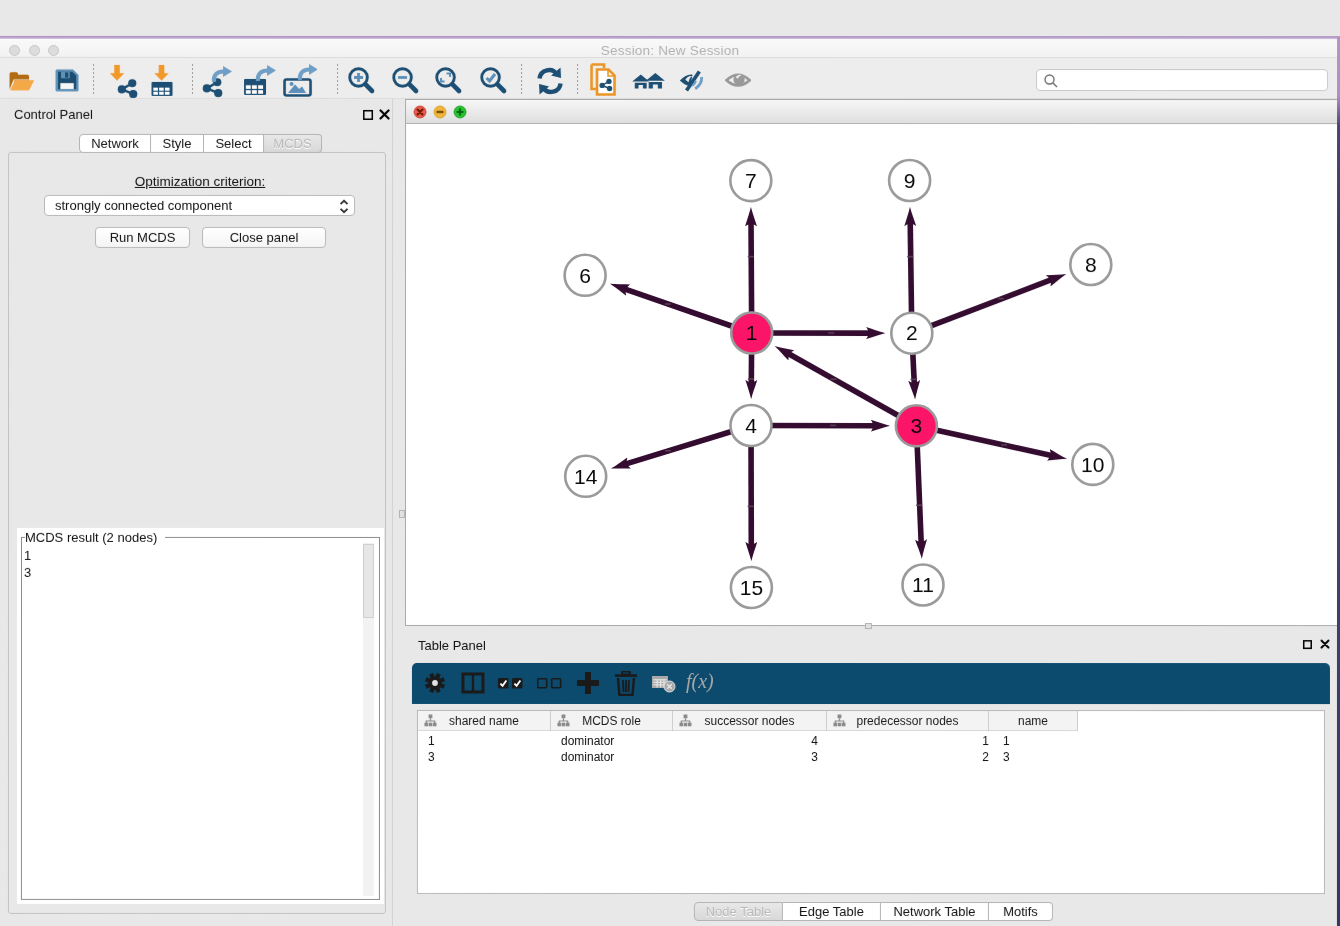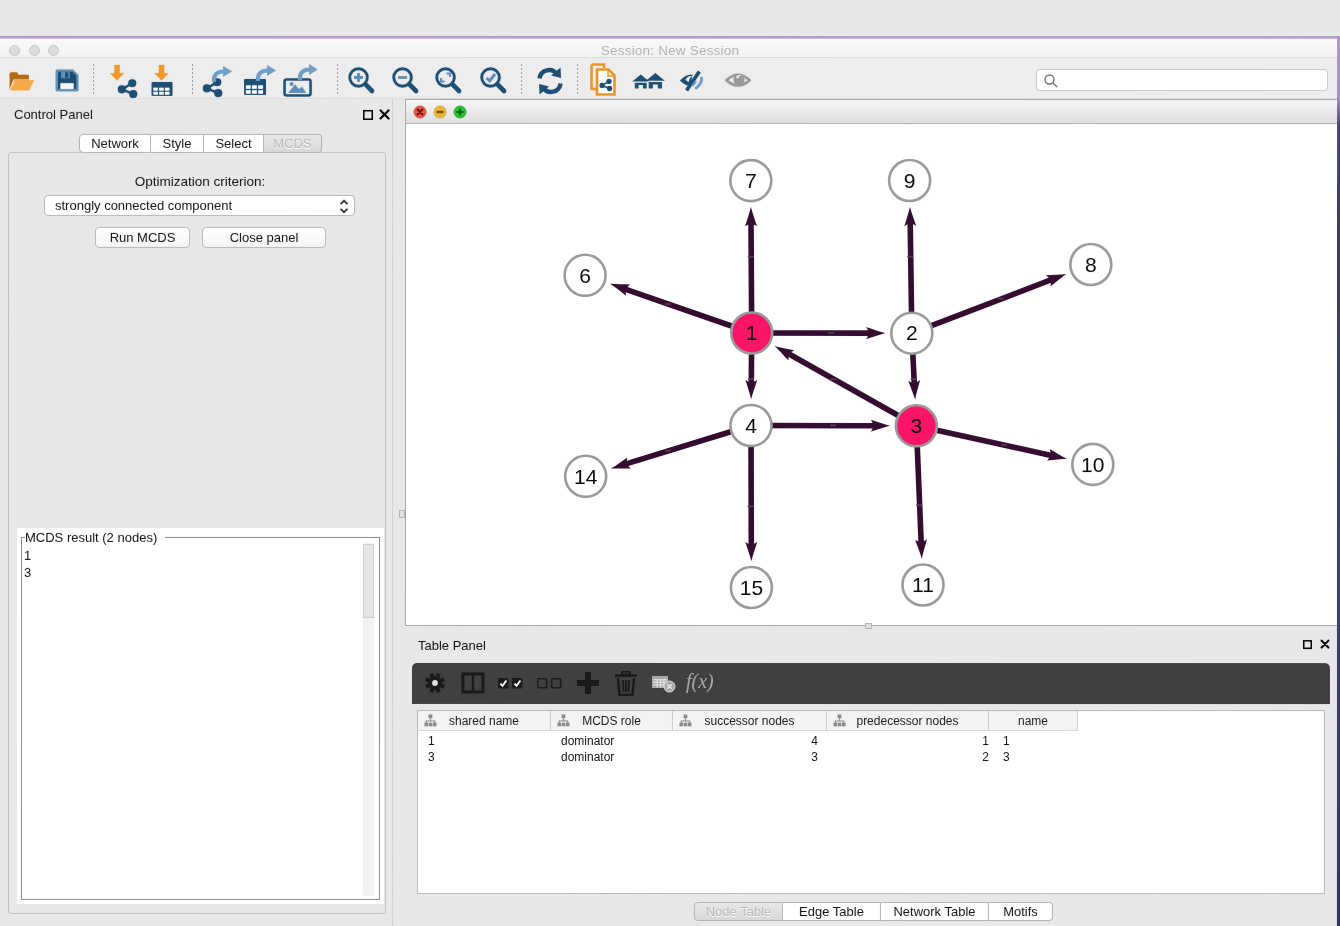--- a/index.html
+++ b/index.html
@@ -31,21 +31,21 @@
 #cp-title .t { position:absolute; left:14px; top:8px; font-size:13px; color:#111; }
 #cp-tabs { left:79px; top:98px; height:19px; }
 .tab { float:left; height:19px; line-height:18px; font-size:13px; text-align:center;
   background:#fff; border:1px solid #b4b4b4; border-left:none; color:#111; }
 .tab.first { border-left:1px solid #b4b4b4; border-radius:4px 0 0 4px; }
 .tab.last  { border-radius:0 4px 4px 0; }
 .tab.active { background:linear-gradient(#e8e8e8,#d8d8d8); color:#b9b9b9;
   text-shadow:0 1px 0 #fff; }
 #cp-panel { left:8px; top:116px; width:378px; height:762px; background:#e9e8e8;
   border:1px solid #c2c2c2; border-radius:3px; }
-#opt-label { left:0; top:138px; width:400px; text-align:center; font-size:13.5px; color:#111; }
+#opt-label { left:0; top:138px; width:400px; text-align:center; font-size:13.5px; color:#111;text-decoration:underline; }
 #dropdown { left:44px; top:159px; width:311px; height:21px; background:#fff;
   border:1px solid #b9b9b9; border-radius:4px; font-size:13px; color:#111;
   line-height:19px; padding-left:10px; }
 #dropdown svg { position:absolute; right:2px; top:2px; }
 .btn { position:absolute; height:21px; background:linear-gradient(#ffffff,#f4f4f4);
   border:1px solid #b9b9b9; border-radius:4px; font-size:13px; color:#111;
   text-align:center; line-height:19px; }
 #mcds-box { left:17px; top:492px; width:367px; height:376px; background:#fff; }
 #mcds-fs { left:21px; top:501px; width:359px; height:363px;
   border:1px solid #8c8c8c; border-top:none; }
@@ -65,21 +65,21 @@
 #net-title { position:absolute; left:0; top:0; width:100%; height:24px;
   background:linear-gradient(#f6f6f6,#dfdfdf); border-bottom:1px solid #b3b3b3; }
 #net-title .t { position:absolute; top:5px; left:0; width:100%; text-align:center;
   font-size:13px; color:#111; }
 #hsplit-handle { left:865px; top:587px; width:7px; height:6px; background:#e0e0e0;
   border:1px solid #b5b5b5; }
 
 
 #tbl-title { left:405px; top:595px; width:935px; height:30px; }
 #tbl-title .t { position:absolute; left:13px; top:7px; font-size:13px; color:#111; }
-#tbl-toolbar { left:412px; top:627px; width:918px; height:41px; background:#404040;
+#tbl-toolbar { left:412px; top:627px; width:918px; height:41px; background:#0c4a6e;
   border-radius:5px 5px 0 0; }
 #tbl-area { left:417px; top:674px; width:908px; height:184px; background:#fff;
   border:1px solid #b9b9b9; }
 #tbl-header { position:absolute; left:0; top:0; width:660px; height:20px;
   background:#f3f3f3; border-bottom:1px solid #d8d8d8; }
 .hcol { position:absolute; top:0; height:20px; border-right:1px solid #cdcdcd;
   font-size:12px; color:#1a1a1a; text-align:center; line-height:20px; }
 .trow { position:absolute; font-size:12px; color:#111; }
 
 #bot-tabs { left:694px; top:866px; height:19px; }

